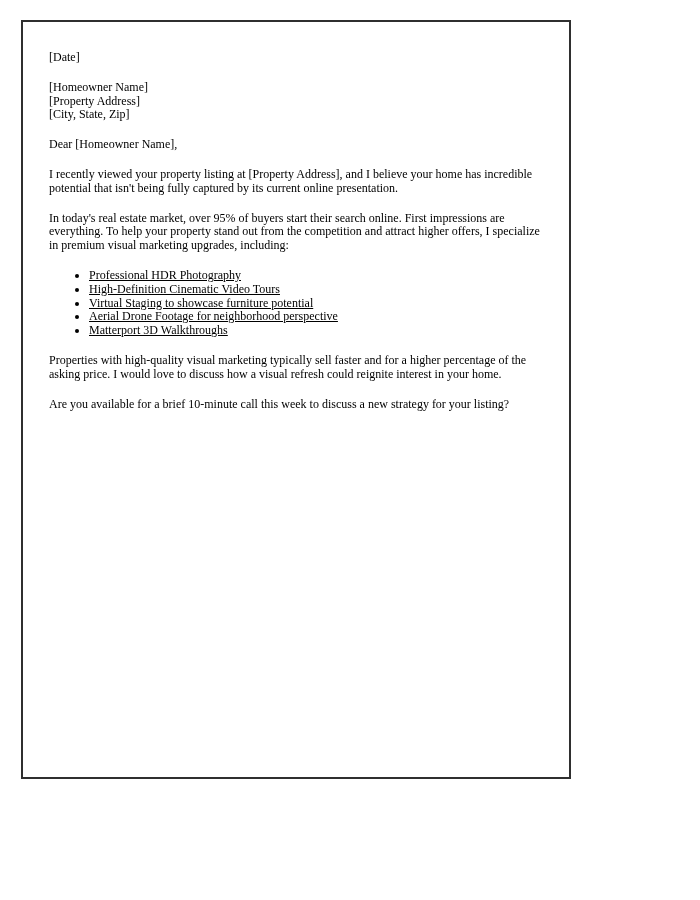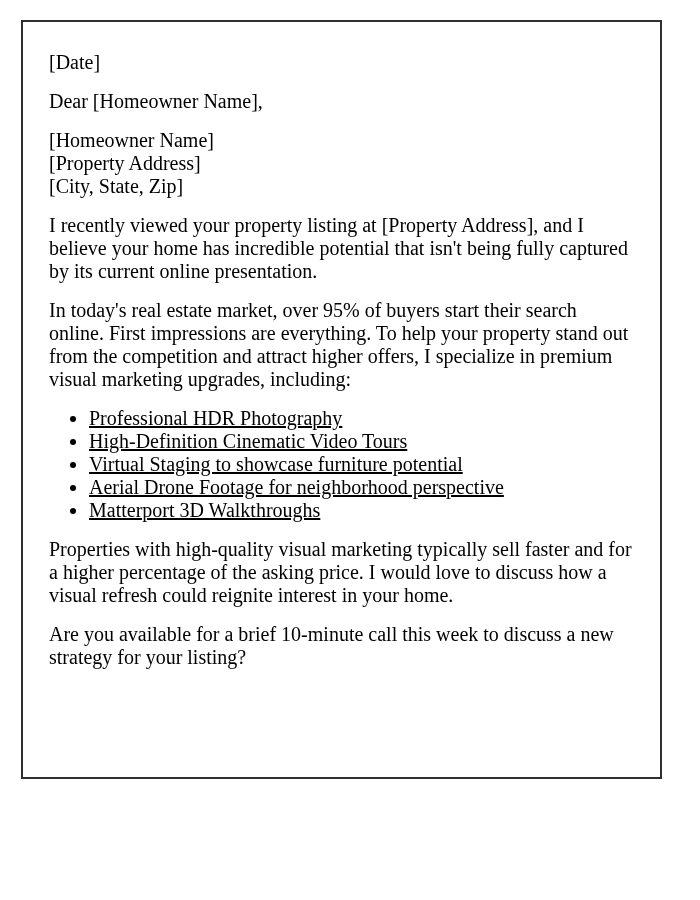--- a/index.html
+++ b/index.html
@@ -13,28 +13,28 @@
   .page {
     position: relative;
     width: 700px;
     height: 900px;
     background: #ffffff;
   }
   .letter {
     position: absolute;
     left: 21px;
     top: 20px;
-    width: 641px;
+    width: 550px;
     height: 759px;
     box-sizing: border-box;
     border: 2px solid #2f2f2f;
     background: #ffffff;
     padding: 29px 26px 0 26px;
     font-family: "Liberation Serif", serif;
-    font-size: 20px;
+    font-size: 12px;
     line-height: 1.15;
     overflow: hidden;
   }
   .letter p {
     margin: 16px 0;
   }
   .letter p.first {
     margin-top: 0;
   }
   .letter ul {
@@ -48,27 +48,27 @@
   }
 </style>
 </head>
 <body>
 
 <div class="page">
   <div class="letter">
 
     <p class="first">[Date]</p>
 
-    <p>Dear [Homeowner Name],</p>
-
     <p>
       <span>[Homeowner Name]</span><br>
       <span>[Property Address]</span><br>
       <span>[City, State, Zip]</span>
     </p>
+
+    <p>Dear [Homeowner Name],</p>
 
     <p>I recently viewed your property listing at [Property Address], and I believe your home has incredible potential that isn't being fully captured by its current online presentation.</p>
 
     <p>In today's real estate market, over 95% of buyers start their search online. First impressions are everything. To help your property stand out from the competition and attract higher offers, I specialize in premium visual marketing upgrades, including:</p>
 
     <ul>
       <li>Professional HDR Photography</li>
       <li>High-Definition Cinematic Video Tours</li>
       <li>Virtual Staging to showcase furniture potential</li>
       <li>Aerial Drone Footage for neighborhood perspective</li>

